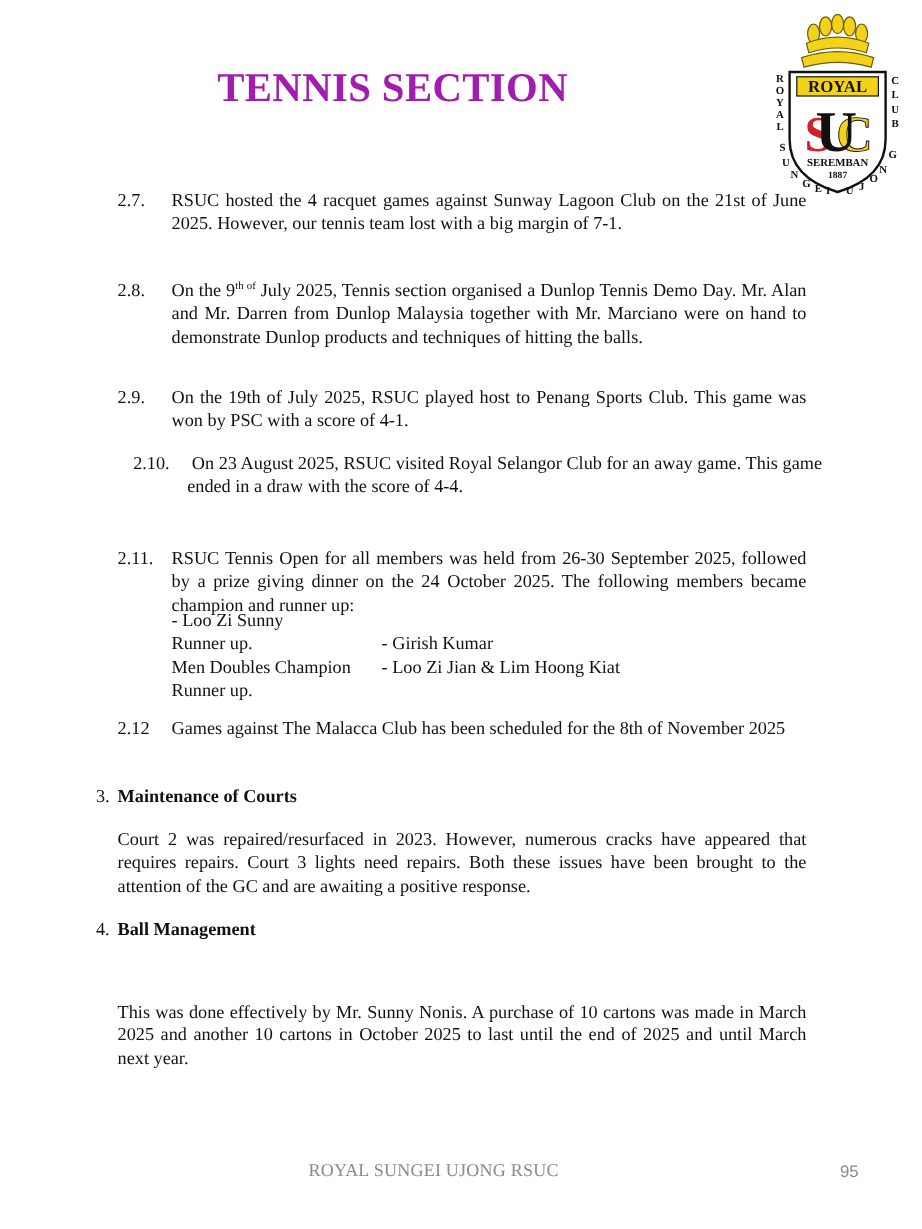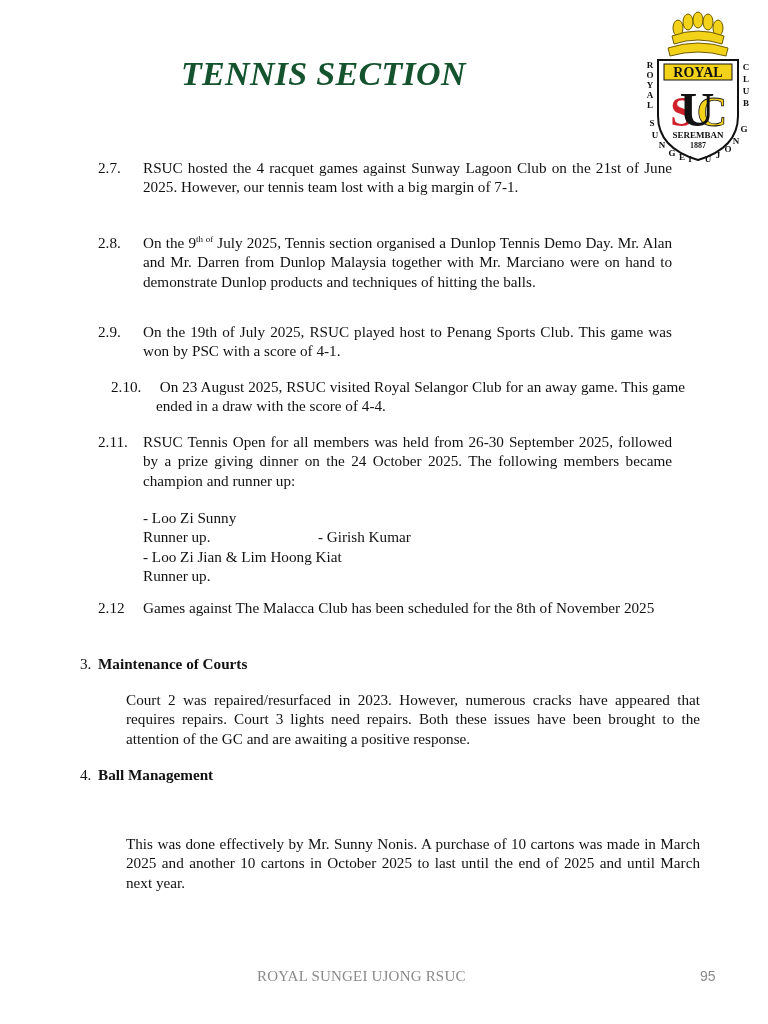--- a/index.html
+++ b/index.html
@@ -1,32 +1,32 @@
 <!DOCTYPE html>
 <html><head>
 <meta charset="utf-8">
 <style>
   html, body { margin:0; padding:0; background:#ffffff; }
   body { width:768px; height:1024px; position:relative; overflow:hidden;
          font-family:"Liberation Serif", "DejaVu Serif", serif; color:#111; }
   .title { position:absolute; left:181px; top:55px; font-size:34px; font-weight:bold;
-           letter-spacing:0.3px; color:#14532d;font-style:italic; }
+           letter-spacing:0.3px; color:#a21caf; }
   .logo { position:absolute; left:630px; top:8px; width:132px; height:160px; }
   .body-text { font-size:15.2px; line-height:19.4px; }
   .item { position:absolute; left:98px; width:574px; }
   .item .num { position:absolute; left:0; top:0; }
   .item .txt { margin-left:45px; text-align:justify; }
   sup { font-size:9px; line-height:0; vertical-align:super; }
   .results { position:absolute; left:143px; top:508px; }
   .results .row { display:flex; }
   .results .lbl { width:175px; }
   .sec { position:absolute; left:80px; width:592px; }
   .sec .snum { position:absolute; left:0; top:0; }
   .sec .shead { margin-left:18px; font-weight:bold; }
-  .para { position:absolute; left:98px; width:574px; text-align:justify;margin-left:28px; }
+  .para { position:absolute; left:98px; width:574px; text-align:justify; }
   .footer { position:absolute; top:968px; font-family:"Liberation Serif", serif; font-size:15px; color:#8a8a8a; }
   .footer.left { left:257px; letter-spacing:0.2px; }
   .footer.right { left:700px; font-family:"Liberation Sans", sans-serif; font-size:14px; }
 </style>
 </head>
 <body>
 
 <div class="title">TENNIS SECTION</div>
 
 <div class="logo">
@@ -93,34 +93,35 @@
   <div class="item" style="top:322px;">
     <span class="num">2.9.</span>
     <div class="txt">On the 19th of July 2025, RSUC played host to Penang Sports Club. This game was won by PSC with a score of 4-1.</div>
   </div>
 
   <div class="item" style="top:377px;margin-left:13px;">
     <span class="num">2.10.</span>
     <div class="txt" style="white-space:pre-wrap;"> On 23 August 2025, RSUC visited Royal Selangor Club for an away game. This game ended in a draw with the score of 4-4.</div>
   </div>
 
-  <div class="item" style="top:432px;">
+  <div class="item" style="top:456px;">
     <span class="num">2.11.</span>
     <div class="txt">RSUC Tennis Open for all members was held from 26-30 September 2025, followed by a prize giving dinner on the 24 October 2025. The following members became champion and runner up:</div>
   </div>
 
   <div class="results">
     <div class="row">
       <span>- Loo Zi Sunny</span>
     </div>
     <div class="row">
       <span class="lbl">Runner up.</span>
       <span>- Girish Kumar</span>
     </div>
     <div class="row">
+      <span class="lbl">Men Doubles Champion</span>
       <span>- Loo Zi Jian &amp; Lim Hoong Kiat</span>
     </div>
     <div class="row">
       <span class="lbl">Runner up.</span>
     </div>
   </div>
 
   <div class="item" style="top:598px;">
     <span class="num">2.12</span>
     <div class="txt">Games against The Malacca Club has been scheduled for the 8th of November 2025</div>

